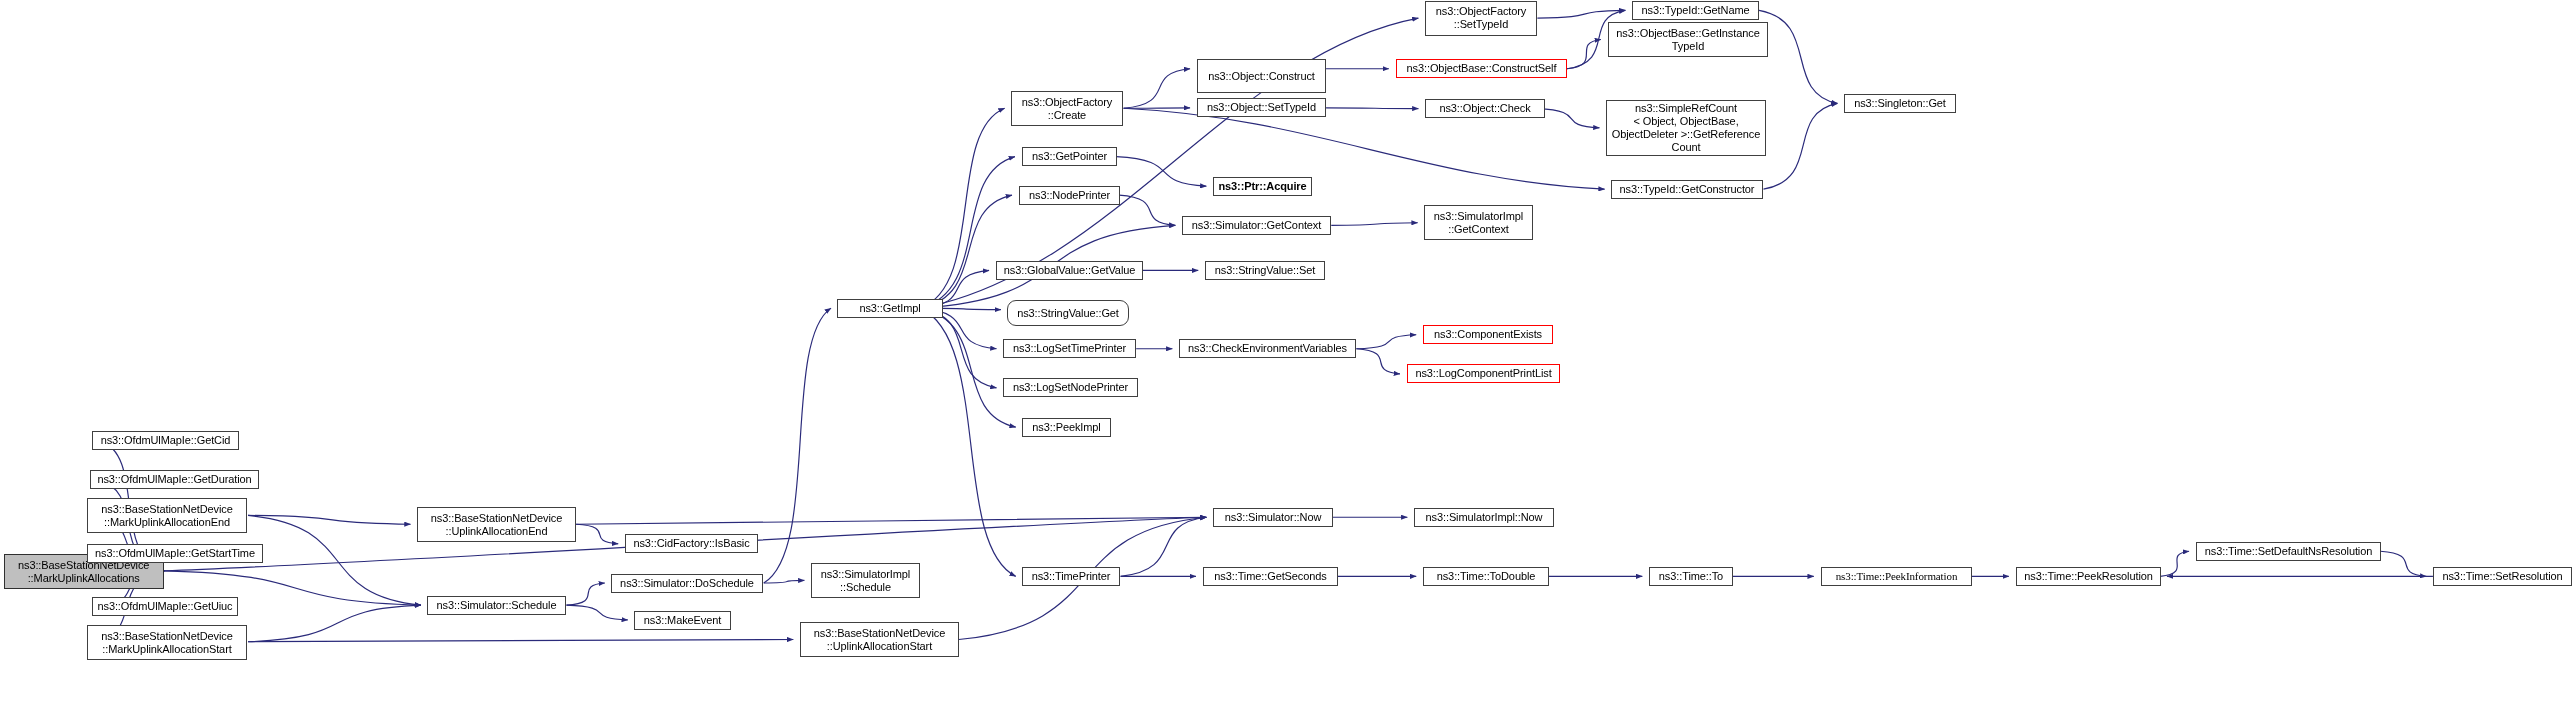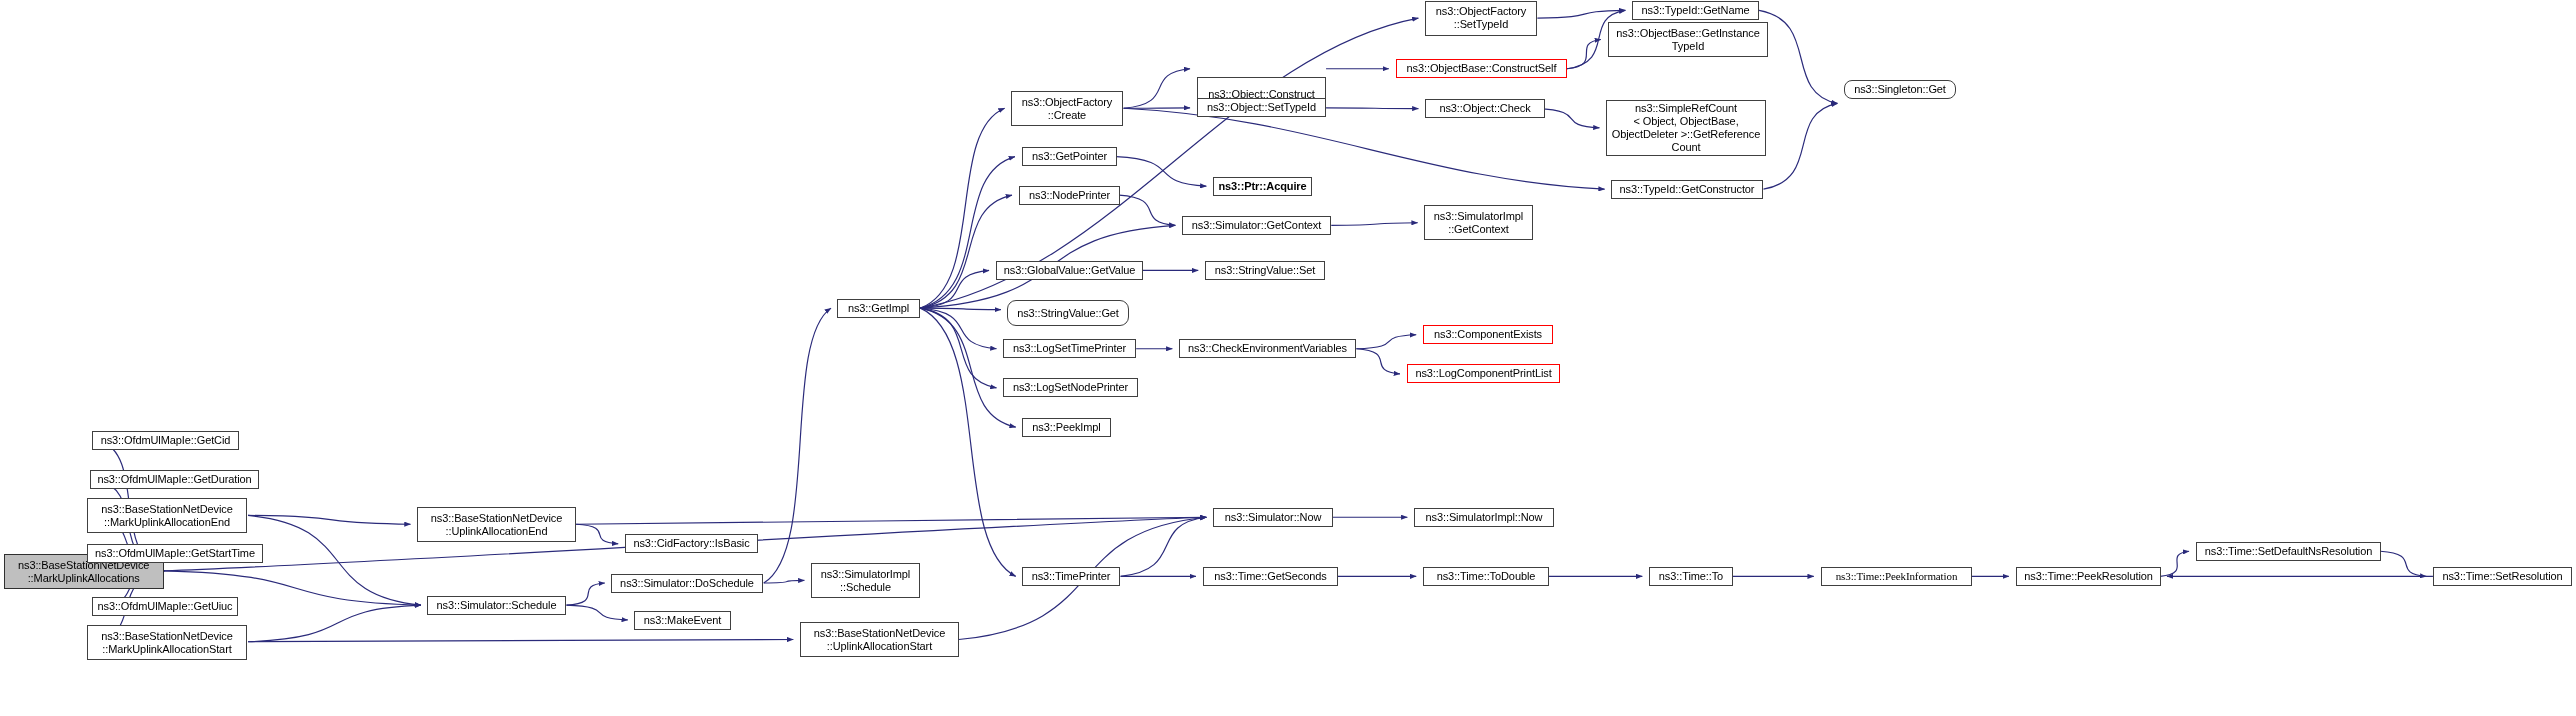--- a/index.html
+++ b/index.html
@@ -111,31 +111,31 @@
       <div class="node" style="left: 417px; top: 507px; width: 159px; height: 35px;"><span class="lbl">ns3::BaseStationNetDevice
 ::UplinkAllocationEnd</span></div>
       <div class="node" style="left: 625px; top: 534px; width: 133px; height: 19px;"><span class="lbl">ns3::CidFactory::IsBasic</span></div>
       <div class="node" style="left: 427px; top: 596px; width: 139px; height: 19px;"><span class="lbl">ns3::Simulator::Schedule</span></div>
       <div class="node" style="left: 611px; top: 574px; width: 152px; height: 19px;"><span class="lbl">ns3::Simulator::DoSchedule</span></div>
       <div class="node" style="left: 811px; top: 563px; width: 109px; height: 35px;"><span class="lbl">ns3::SimulatorImpl
 ::Schedule</span></div>
       <div class="node" style="left: 634px; top: 611px; width: 97px; height: 19px;"><span class="lbl">ns3::MakeEvent</span></div>
       <div class="node" style="left: 800px; top: 622px; width: 159px; height: 35px;"><span class="lbl">ns3::BaseStationNetDevice
 ::UplinkAllocationStart</span></div>
-      <div class="node" style="left: 837px; top: 299px; width: 83px; height: 19px;"><span class="lbl">ns3::GetImpl</span></div>
+      <div class="node" style="left: 837px; top: 299px; width: 106px; height: 19px;"><span class="lbl">ns3::GetImpl</span></div>
       <div class="node" style="left: 1011px; top: 91px; width: 112px; height: 35px;"><span class="lbl">ns3::ObjectFactory
 ::Create</span></div>
       <div class="node" style="left: 1022px; top: 147px; width: 95px; height: 19px;"><span class="lbl">ns3::GetPointer</span></div>
       <div class="node" style="left: 1019px; top: 186px; width: 101px; height: 19px;"><span class="lbl">ns3::NodePrinter</span></div>
       <div class="node" style="left: 996px; top: 261px; width: 147px; height: 19px;"><span class="lbl">ns3::GlobalValue::GetValue</span></div>
       <div class="node" style="left: 1007px; top: 300px; width: 122px; height: 26px; border-radius: 9px;"><span class="lbl">ns3::StringValue::Get</span></div>
       <div class="node" style="left: 1003px; top: 339px; width: 133px; height: 19px;"><span class="lbl">ns3::LogSetTimePrinter</span></div>
       <div class="node" style="left: 1003px; top: 378px; width: 135px; height: 19px;"><span class="lbl">ns3::LogSetNodePrinter</span></div>
       <div class="node" style="left: 1022px; top: 418px; width: 89px; height: 19px;"><span class="lbl">ns3::PeekImpl</span></div>
-      <div class="node" style="left: 1197px; top: 59px; width: 129px; height: 34px; margin-top: 18px;"><span class="lbl">ns3::Object::Construct</span></div>
+      <div class="node" style="left: 1197px; top: 59px; width: 129px; height: 34px;"><span class="lbl">ns3::Object::Construct</span></div>
       <div class="node" style="left: 1197px; top: 98px; width: 129px; height: 19px;"><span class="lbl">ns3::Object::SetTypeId</span></div>
       <div class="node" style="left: 1213px; top: 177px; width: 99px; height: 19px; font-weight: bold;"><span class="lbl">ns3::Ptr::Acquire</span></div>
       <div class="node" style="left: 1182px; top: 216px; width: 149px; height: 19px;"><span class="lbl">ns3::Simulator::GetContext</span></div>
       <div class="node" style="left: 1205px; top: 261px; width: 120px; height: 19px;"><span class="lbl">ns3::StringValue::Set</span></div>
       <div class="node" style="left: 1179px; top: 339px; width: 177px; height: 19px;"><span class="lbl">ns3::CheckEnvironmentVariables</span></div>
       <div class="node" style="left: 1425px; top: 0.7px; width: 112px; height: 35px;"><span class="lbl">ns3::ObjectFactory
 ::SetTypeId</span></div>
       <div class="node red" style="left: 1396px; top: 59px; width: 171px; height: 19px;"><span class="lbl">ns3::ObjectBase::ConstructSelf</span></div>
       <div class="node" style="left: 1425px; top: 99px; width: 120px; height: 19px;"><span class="lbl">ns3::Object::Check</span></div>
       <div class="node red" style="left: 1423px; top: 325px; width: 130px; height: 19px;"><span class="lbl">ns3::ComponentExists</span></div>
@@ -143,21 +143,21 @@
       <div class="node" style="left: 1424px; top: 205px; width: 109px; height: 35px;"><span class="lbl">ns3::SimulatorImpl
 ::GetContext</span></div>
       <div class="node" style="left: 1608px; top: 22px; width: 160px; height: 35px;"><span class="lbl">ns3::ObjectBase::GetInstance
 TypeId</span></div>
       <div class="node" style="left: 1606px; top: 100px; width: 160px; height: 56px;"><span class="lbl">ns3::SimpleRefCount
 &lt; Object, ObjectBase,
  ObjectDeleter &gt;::GetReference
 Count</span></div>
       <div class="node" style="left: 1611px; top: 180px; width: 152px; height: 19px;"><span class="lbl">ns3::TypeId::GetConstructor</span></div>
       <div class="node" style="left: 1632px; top: 0.7px; width: 127px; height: 19px;"><span class="lbl">ns3::TypeId::GetName</span></div>
-      <div class="node" style="left: 1844px; top: 80px; width: 112px; height: 19px; border-radius: 8px;"><span class="lbl">ns3::Singleton::Get</span></div>
+      <div class="node" style="left: 1844px; top: 94px; width: 112px; height: 19px;"><span class="lbl">ns3::Singleton::Get</span></div>
       <div class="node" style="left: 1213px; top: 508px; width: 120px; height: 19px;"><span class="lbl">ns3::Simulator::Now</span></div>
       <div class="node" style="left: 1414px; top: 508px; width: 140px; height: 19px;"><span class="lbl">ns3::SimulatorImpl::Now</span></div>
       <div class="node" style="left: 1022px; top: 567px; width: 98px; height: 19px;"><span class="lbl">ns3::TimePrinter</span></div>
       <div class="node" style="left: 1203px; top: 567px; width: 135px; height: 19px;"><span class="lbl">ns3::Time::GetSeconds</span></div>
       <div class="node" style="left: 1423px; top: 567px; width: 126px; height: 19px;"><span class="lbl">ns3::Time::ToDouble</span></div>
       <div class="node" style="left: 1649px; top: 567px; width: 84px; height: 19px;"><span class="lbl">ns3::Time::To</span></div>
       <div class="node" style="left: 1821px; top: 567px; width: 151px; height: 19px; font-family: Liberation Serif, serif;"><span class="lbl">ns3::Time::PeekInformation</span></div>
       <div class="node" style="left: 2016px; top: 567px; width: 145px; height: 19px;"><span class="lbl">ns3::Time::PeekResolution</span></div>
       <div class="node" style="left: 2196px; top: 542px; width: 185px; height: 19px;"><span class="lbl">ns3::Time::SetDefaultNsResolution</span></div>
       <div class="node" style="left: 2433px; top: 567px; width: 139px; height: 19px;"><span class="lbl">ns3::Time::SetResolution</span></div>

